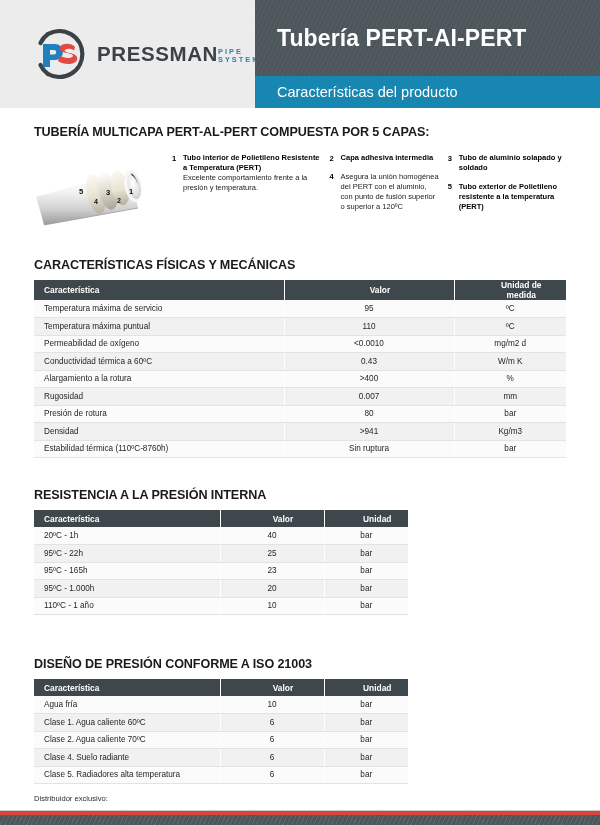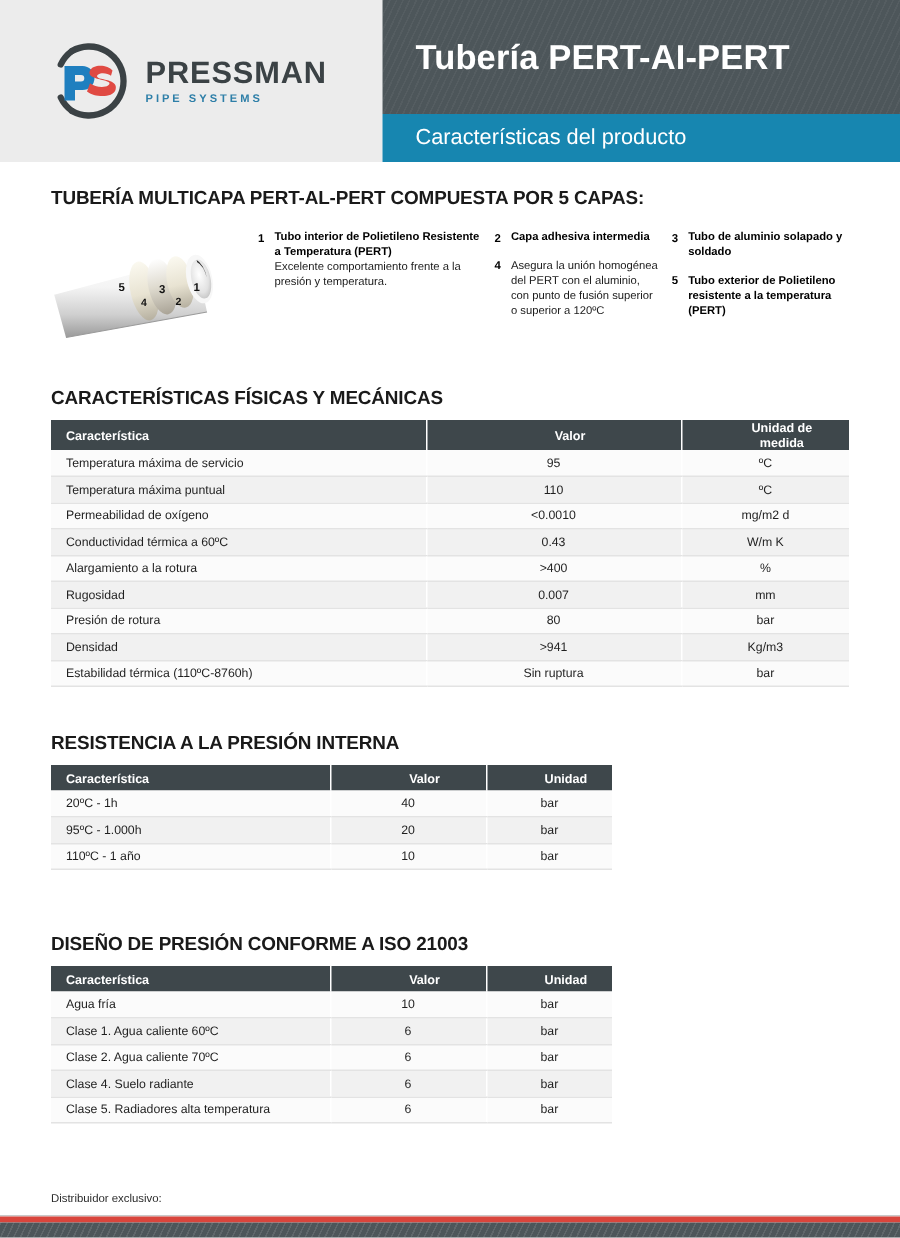--- a/index.html
+++ b/index.html
@@ -18,21 +18,21 @@
     display:flex;
   }
   .header-left {
     width:255px; height:108px;
     background:#ececec;
     display:flex; align-items:center;
     padding-left:34px;
   }
   .logo { display:flex; align-items:center; gap:9px; }
   .logo-mark { width:54px; height:54px; position:relative; flex:0 0 auto; }
-  .logo-text { display:flex; flex-direction:column; line-height:1; }
+  .logo-text { display:flex; flex-direction:row; line-height:1;align-items:center; }
   .logo-name {
     font-size:20.5px; font-weight:bold; color:#3b4245;
     letter-spacing:0.6px;
   }
   .logo-sub {
     font-size:7.4px; font-weight:bold; color:#2e7fa8;
     letter-spacing:2.0px; margin-top:3px;
   }
 
   .header-right { width:345px; height:108px; position:relative; }
@@ -377,20 +377,30 @@
         <th class="center">Unidad</th>
       </tr>
     </thead>
     <tbody>
       <tr>
           <td class="left">20ºC - 1h</td>
           <td class="center">40</td>
           <td class="center">bar</td>
         </tr>
       <tr>
+          <td class="left">95ºC - 22h</td>
+          <td class="center">25</td>
+          <td class="center">bar</td>
+        </tr>
+      <tr>
+          <td class="left">95ºC - 165h</td>
+          <td class="center">23</td>
+          <td class="center">bar</td>
+        </tr>
+      <tr>
           <td class="left">95ºC - 1.000h</td>
           <td class="center">20</td>
           <td class="center">bar</td>
         </tr>
       <tr>
           <td class="left">110ºC - 1 año</td>
           <td class="center">10</td>
           <td class="center">bar</td>
         </tr>
     </tbody>

